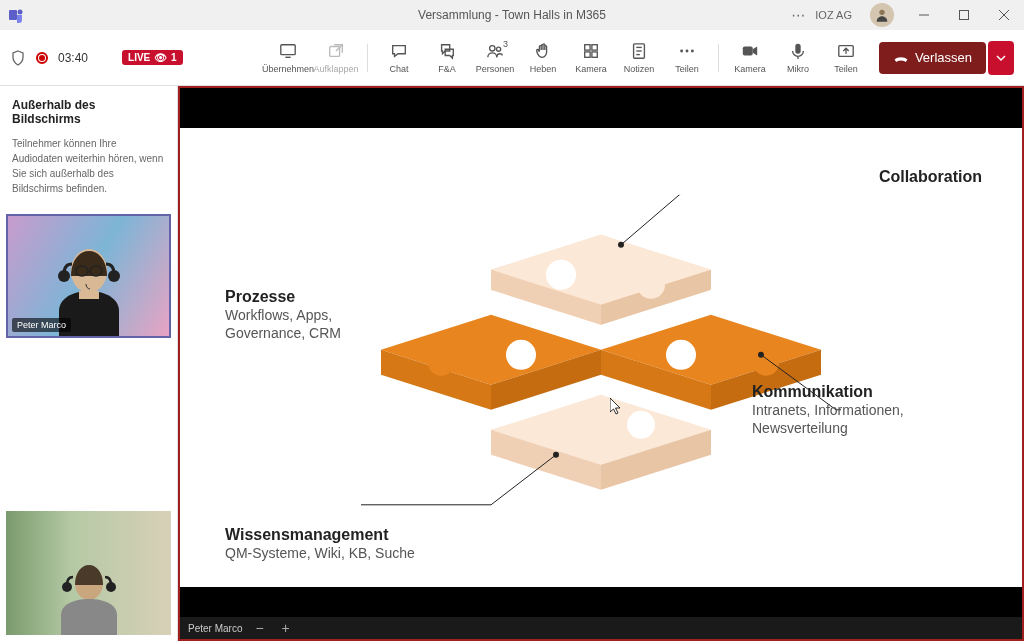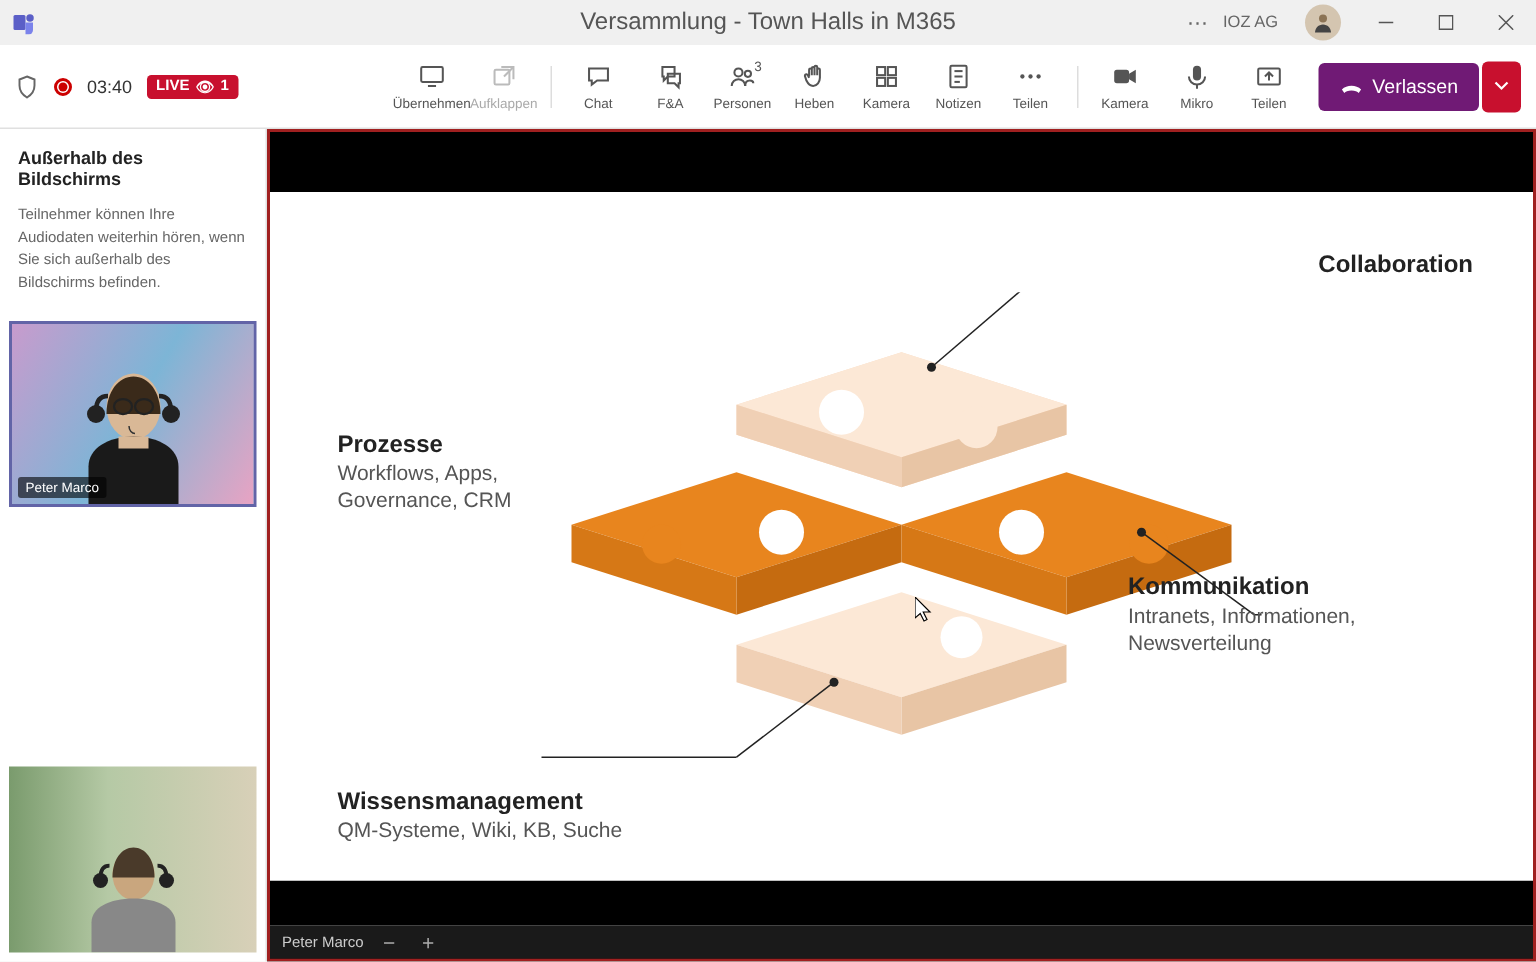--- a/index.html
+++ b/index.html
@@ -1,46 +1,46 @@
 <!DOCTYPE html>
 <html><head>
 <meta charset="utf-8">
 <style>
 * { margin: 0; padding: 0; box-sizing: border-box; font-family: 'Segoe UI', Arial, sans-serif; }
 body { width: 1024px; height: 641px; background: #f0f0f0; overflow: hidden; }
 
 
 .title-bar { height: 30px; background: #f0f0f0; display: flex; align-items: center; justify-content: center; position: relative; }
 .title-bar .app-icon { position: absolute; left: 8px; width: 16px; height: 16px; }
-.title-bar .title { font-size: 16px; color: #555; }
+.title-bar .title { font-size: 12px; color: #555; }
 .title-bar .right-controls { position: absolute; right: 0; display: flex; align-items: center; gap: 0; }
 .title-bar .org-label { font-size: 11px; color: #666; margin-right: 8px; }
 .title-bar .more-dots { font-size: 14px; color: #666; padding: 0 10px; cursor: pointer; }
 .title-bar .avatar-small { width: 24px; height: 24px; border-radius: 50%; background: #d4c5b0; margin: 0 10px; display: flex; align-items: center; justify-content: center; }
 .win-btn { width: 40px; height: 30px; display: flex; align-items: center; justify-content: center; cursor: pointer; }
 .win-btn svg { width: 10px; height: 10px; }
 
 
 .meeting-bar { height: 56px; background: #fff; border-bottom: 1px solid #e0e0e0; display: flex; align-items: center; padding: 0 10px; }
 .left-status { display: flex; align-items: center; gap: 10px; flex: 0 0 180px; }
 .shield-icon { width: 16px; height: 16px; }
 .rec-dot { width: 12px; height: 12px; border-radius: 50%; border: 2px solid #c00; display: flex; align-items: center; justify-content: center; }
 .rec-dot::after { content: ''; width: 6px; height: 6px; background: #c00; border-radius: 50%; }
 .timer { font-size: 12px; color: #333; }
-.live-badge { background: #c8102e; color: #fff; font-size: 10px; font-weight: bold; padding: 2px 6px; border-radius: 3px; display: flex; align-items: center; gap: 4px; }
+.live-badge { background: #c8102e; color: #fff; font-size: 10px; font-weight: bold; padding: 2px 6px; border-radius: 3px; display: flex; align-items: center; gap: 4px; margin-left: 24px; }
 .live-badge .eye { font-size: 10px; }
 
 .toolbar-center { display: flex; gap: 2px; margin-left: auto; }
 .tool-btn { display: flex; flex-direction: column; align-items: center; justify-content: center; width: 46px; height: 48px; cursor: pointer; border-radius: 3px; }
 .tool-btn .icon-slot { height: 20px; display: flex; align-items: center; justify-content: center; }
 .tool-btn .label { font-size: 9px; color: #555; margin-top: 3px; }
 .tool-btn.dim .label { color: #aaa; }
 .tool-divider { width: 1px; background: #ddd; margin: 10px 6px; }
 
-.leave-btn { background: #701a75; color: #fff; padding: 8px 14px; border-radius: 4px; display: flex; align-items: center; gap: 6px; cursor: pointer; margin-left: 10px; font-size: 13px; }
+.leave-btn { background: #7f1d1d; color: #fff; padding: 8px 14px; border-radius: 4px; display: flex; align-items: center; gap: 6px; cursor: pointer; margin-left: 10px; font-size: 13px; }
 .leave-dropdown { background: #c8102e; color: #fff; padding: 8px 8px; border-radius: 4px; margin-left: 2px; cursor: pointer; }
 
 
 .main { display: flex; height: calc(641px - 30px - 56px); }
 .sidebar { width: 178px; background: #fff; border-right: 1px solid #e0e0e0; display: flex; flex-direction: column; }
 .sidebar-info { padding: 12px; }
 .sidebar-info h3 { font-size: 12px; font-weight: 700; color: #222; margin-bottom: 10px; }
 .sidebar-info p { font-size: 10px; color: #666; line-height: 1.5; }
 
 .participant-tile { margin: 6px 6px; border: 2px solid #6264a7; background: #6b8; position: relative; aspect-ratio: 4/3; overflow: hidden; }

